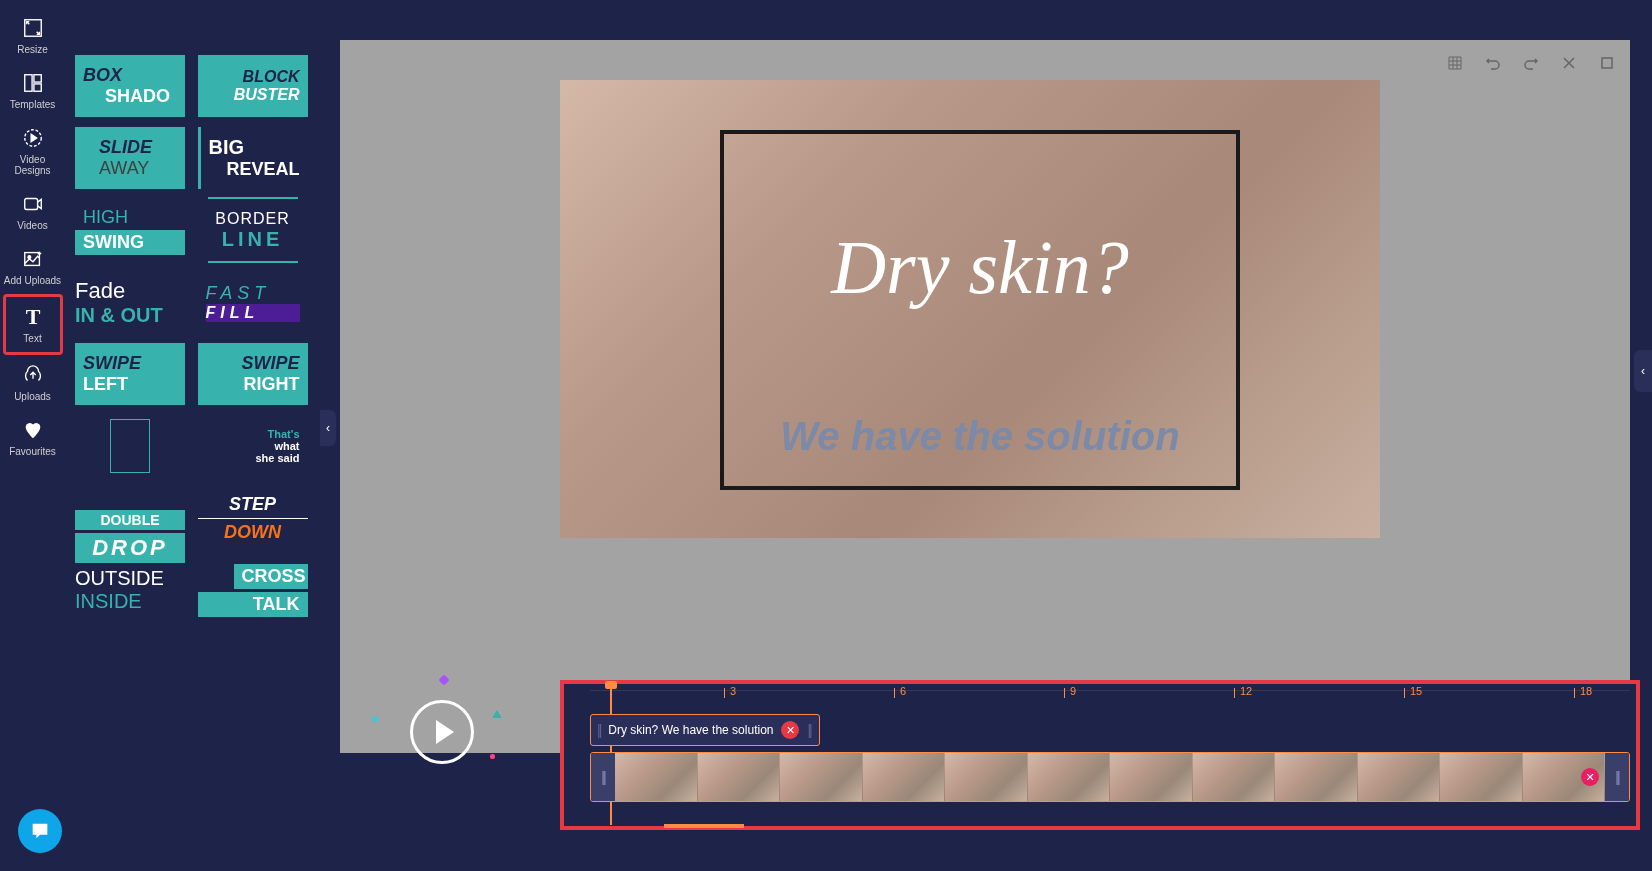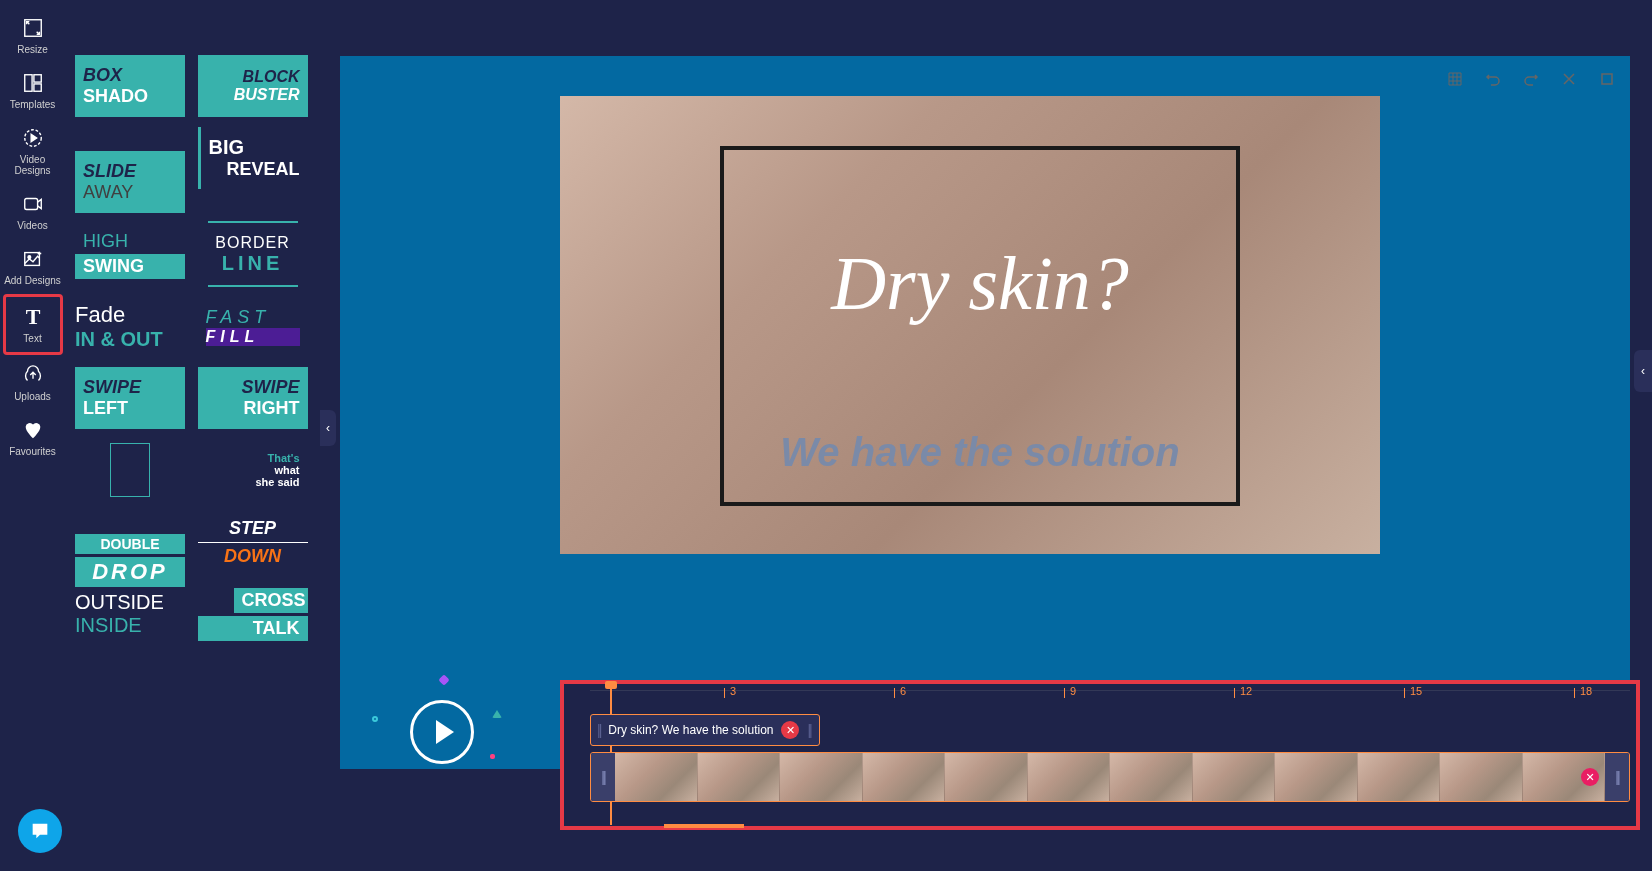--- a/index.html
+++ b/index.html
@@ -64,25 +64,25 @@
   width: 110px;
   height: 62px;
   cursor: pointer;
   display: flex;
   flex-direction: column;
   justify-content: center;
   position: relative;
 }
 .txt-box-shadow { background: #38b2ac; padding: 4px 8px; }
 .txt-box-shadow .l1 { font-size: 18px; font-weight: 700; color: #1e2349; font-style: italic; }
-.txt-box-shadow .l2 { font-size: 18px; font-weight: 900; color: #fff; }
+.txt-box-shadow .l2 { font-size: 18px; font-weight: 900; color: #fff; margin-left: 22px; }
 .txt-block-buster { background: #38b2ac; padding: 4px 8px; font-style: italic; text-align: right; }
 .txt-block-buster .l1 { font-size: 16px; font-weight: 900; color: #1e2349; }
 .txt-block-buster .l2 { font-size: 16px; font-weight: 900; color: #fff; }
-.txt-slide-away { background: #38b2ac; padding: 4px 8px; margin-top: 24px; }
+.txt-slide-away { background: #38b2ac; padding: 4px 24px; }
 .txt-slide-away .l1 { font-size: 18px; font-weight: 700; color: #1e2349; font-style: italic; }
 .txt-slide-away .l2 { font-size: 18px; font-weight: 400; color: #404040; }
 .txt-high-swing { padding: 0; }
 .txt-high-swing .l1 { font-size: 18px; font-weight: 400; color: #38b2ac; background: #1e2349; padding: 2px 8px; }
 .txt-high-swing .l2 { font-size: 18px; font-weight: 900; color: #fff; background: #38b2ac; padding: 2px 8px; }
 .txt-big-reveal { padding: 4px 8px; border-left: 3px solid #38b2ac; }
 .txt-big-reveal .l1 { font-size: 20px; font-weight: 900; color: #fff; text-align: left; }
 .txt-big-reveal .l2 { font-size: 18px; font-weight: 900; color: #fff; text-align: right; }
 .txt-border-line { padding: 4px 8px; background: transparent; position: relative; text-align:center;}
 .txt-border-line::before { content:""; position:absolute; top:-2px;left:10px;right:10px;border-top:2px solid #38b2ac;}
@@ -132,24 +132,24 @@
   justify-content: center;
   font-size: 12px;
   color: #fff;
   cursor: pointer;
 }
 
 
 .canvas-area {
   position: absolute;
   left: 340px;
-  top: 56px;
+  top: 40px;
   width: 1290px;
   height: 713px;
-  background: #0369a1;
+  background: #a3a3a3;
 }
 .canvas-toolbar {
   position: absolute;
   right: 14px;
   top: 14px;
   display: flex;
   gap: 20px;
 }
 .canvas-tool {
   width: 18px;
@@ -435,21 +435,21 @@
   </div>
   <div class="sidebar-item">
     <div class="sidebar-icon">
       <svg width="22" height="22" viewBox="0 0 24 24" fill="none" stroke="#fff" stroke-width="1.5">
           <rect x="3" y="5" width="16" height="14"></rect>
           <circle cx="8" cy="10" r="1.5" fill="#fff"></circle>
           <path d="M3 17 L8 12 L12 15 L17 9 L19 11"></path>
           <path d="M19 4 V8 M17 6 H21"></path>
         </svg>
     </div>
-    <div class="sidebar-label">Add Designs</div>
+    <div class="sidebar-label">Add Uploads</div>
   </div>
   <div class="sidebar-item highlighted">
     <div class="sidebar-icon">
       <svg width="26" height="26" viewBox="0 0 24 24">
           <text x="12" y="19" font-size="22" font-family="Georgia" font-weight="bold" fill="#fff" text-anchor="middle">T</text>
         </svg>
     </div>
     <div class="sidebar-label">Text</div>
   </div>
   <div class="sidebar-item">

